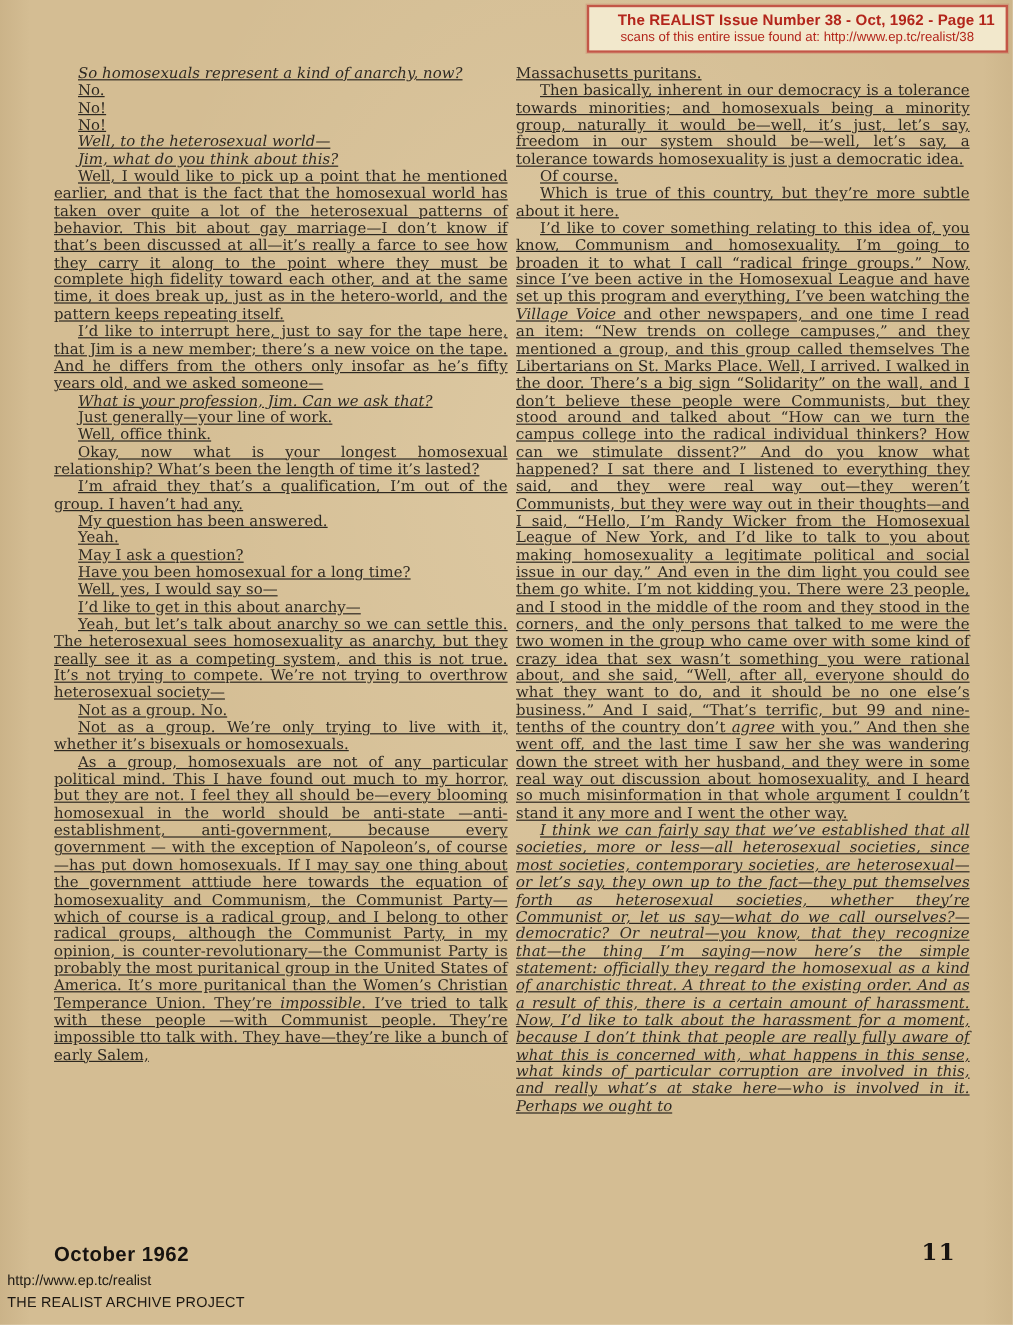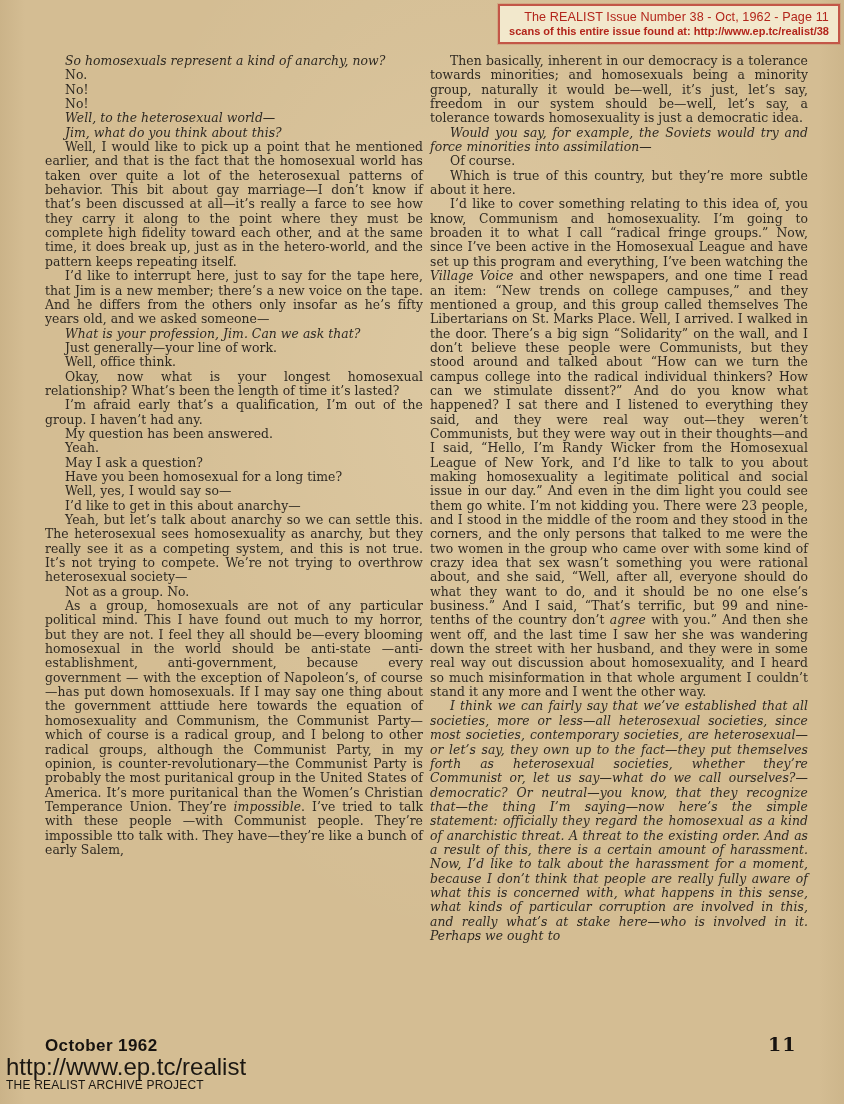--- a/index.html
+++ b/index.html
@@ -25,52 +25,52 @@
   .stamp{
     position:absolute; top:4px; right:4px;
     background:var(--stampbg);
     border:2px solid rgba(179,37,27,0.75);
     padding:4px 9px 5px 9px;
     text-align:center;
     font-family:"Liberation Sans", sans-serif;
     color:var(--red);
     box-shadow:0 0 0 1px rgba(179,37,27,0.15);
   }
-  .stamp .l1{font-size:12.6px;font-weight:400;white-space:nowrap;letter-spacing:0.1px;margin-left:15px;}
-  .stamp .l2{font-size:11px;font-weight:700;white-space:nowrap;margin-top:1px;}
+  .stamp .l1{font-size:12.6px;font-weight:700;white-space:nowrap;letter-spacing:0.1px;margin-left:15px;}
+  .stamp .l2{font-size:11px;font-weight:400;white-space:nowrap;margin-top:1px;}
   
   .col{
     position:absolute; top:54px; width:378px;
     font-size:12.4px; line-height:14.35px;
     text-align:justify;
     letter-spacing:0.05px;
   }
   .col-left{left:45px;}
   .col-right{left:430px;}
-  .col p{margin:0; text-indent:20px;}
+  .col p{margin:0; text-indent:20px;text-decoration:underline;}
   .col p.ni{text-indent:0;}
   .col p.it{font-style:italic;}
   
   .issue-date{
     position:absolute; left:45px; top:1036px;
     font-family:"Liberation Sans", sans-serif;
     font-weight:700; font-size:17px; letter-spacing:0.4px;
     color:var(--footer-ink);
   }
   .page-num{
     position:absolute; left:768px; top:1033px;
     font-weight:700; font-size:19px; letter-spacing:1px;
     color:var(--footer-ink);
   }
   .archive{
     position:absolute; left:6px; top:1056px;
     font-family:"Liberation Sans", sans-serif;
     color:#1b1712;
   }
-  .archive .url{font-size:24px; line-height:22px;}
+  .archive .url{font-size:12px; line-height:22px;}
   .archive .proj{font-size:12px; line-height:15px; letter-spacing:0.2px;}
 </style>
 </head>
 <body>
 
 <div class="page">
 
   <div class="stamp">
     <div class="l1">The REALIST Issue Number 38 - Oct, 1962 - Page 11</div>
     <div class="l2">scans of this entire issue found at: http://www.ep.tc/realist/38</div>
@@ -82,34 +82,35 @@
       <p>No!</p>
       <p>No!</p>
       <p class="it">Well, to the heterosexual world—</p>
       <p class="it">Jim, what do you think about this?</p>
       <p>Well, I would like to pick up a point that he mentioned earlier, and that is the fact that the homosexual world has taken over quite a lot of the heterosexual patterns of behavior. This bit about gay marriage—I don’t know if that’s been discussed at all—it’s really a farce to see how they carry it along to the point where they must be complete high fidelity toward each other, and at the same time, it does break up, just as in the hetero-world, and the pattern keeps repeating itself.</p>
       <p>I’d like to interrupt here, just to say for the tape here, that Jim is a new member; there’s a new voice on the tape. And he differs from the others only insofar as he’s fifty years old, and we asked someone—</p>
       <p class="it">What is your profession, Jim. Can we ask that?</p>
       <p>Just generally—your line of work.</p>
       <p>Well, office think.</p>
       <p>Okay, now what is your longest homosexual relationship? What’s been the length of time it’s lasted?</p>
-      <p>I’m afraid early that’s a qualification, I’m out of the group. I haven’t had any.</p>
+      <p>I’m afraid they that’s a qualification, I’m out of the group. I haven’t had any.</p>
       <p>My question has been answered.</p>
       <p>Yeah.</p>
       <p>May I ask a question?</p>
       <p>Have you been homosexual for a long time?</p>
       <p>Well, yes, I would say so—</p>
       <p>I’d like to get in this about anarchy—</p>
       <p>Yeah, but let’s talk about anarchy so we can settle this. The heterosexual sees homosexuality as anarchy, but they really see it as a competing system, and this is not true. It’s not trying to compete. We’re not trying to overthrow heterosexual society—</p>
       <p>Not as a group. No.</p>
+      <p>Not as a group. We’re only trying to live with it, whether it’s bisexuals or homosexuals.</p>
       <p>As a group, homosexuals are not of any particular political mind. This I have found out much to my horror, but they are not. I feel they all should be—every blooming homosexual in the world should be anti-state —anti-establishment, anti-government, because every government — with the exception of Napoleon’s, of course—has put down homosexuals. If I may say one thing about the government atttiude here towards the equation of homosexuality and Communism, the Communist Party—which of course is a radical group, and I belong to other radical groups, although the Communist Party, in my opinion, is counter-revolutionary—the Communist Party is probably the most puritanical group in the United States of America. It’s more puritanical than the Women’s Christian Temperance Union. They’re <i>impossible</i>. I’ve tried to talk with these people —with Communist people. They’re impossible tto talk with. They have—they’re like a bunch of early Salem,</p>
     </div>
   <div class="col col-right">
+      <p class="ni">Massachusetts puritans.</p>
       <p>Then basically, inherent in our democracy is a tolerance towards minorities; and homosexuals being a minority group, naturally it would be—well, it’s just, let’s say, freedom in our system should be—well, let’s say, a tolerance towards homosexuality is just a democratic idea.</p>
-      <p class="it">Would you say, for example, the Soviets would try and force minorities into assimilation—</p>
       <p>Of course.</p>
       <p>Which is true of this country, but they’re more subtle about it here.</p>
       <p>I’d like to cover something relating to this idea of, you know, Communism and homosexuality. I’m going to broaden it to what I call “radical fringe groups.” Now, since I’ve been active in the Homosexual League and have set up this program and everything, I’ve been watching the <i>Village Voice</i> and other newspapers, and one time I read an item: “New trends on college campuses,” and they mentioned a group, and this group called themselves The Libertarians on St. Marks Place. Well, I arrived. I walked in the door. There’s a big sign “Solidarity” on the wall, and I don’t believe these people were Communists, but they stood around and talked about “How can we turn the campus college into the radical individual thinkers? How can we stimulate dissent?” And do you know what happened? I sat there and I listened to everything they said, and they were real way out—they weren’t Communists, but they were way out in their thoughts—and I said, “Hello, I’m Randy Wicker from the Homosexual League of New York, and I’d like to talk to you about making homosexuality a legitimate political and social issue in our day.” And even in the dim light you could see them go white. I’m not kidding you. There were 23 people, and I stood in the middle of the room and they stood in the corners, and the only persons that talked to me were the two women in the group who came over with some kind of crazy idea that sex wasn’t something you were rational about, and she said, “Well, after all, everyone should do what they want to do, and it should be no one else’s business.” And I said, “That’s terrific, but 99 and nine-tenths of the country don’t <i>agree</i> with you.” And then she went off, and the last time I saw her she was wandering down the street with her husband, and they were in some real way out discussion about homosexuality, and I heard so much misinformation in that whole argument I couldn’t stand it any more and I went the other way.</p>
       <p class="it">I think we can fairly say that we’ve established that all societies, more or less—all heterosexual societies, since most societies, contemporary societies, are heterosexual—or let’s say, they own up to the fact—they put themselves forth as heterosexual societies, whether they’re Communist or, let us say—what do we call ourselves?—democratic? Or neutral—you know, that they recognize that—the thing I’m saying—now here’s the simple statement: officially they regard the homosexual as a kind of anarchistic threat. A threat to the existing order. And as a result of this, there is a certain amount of harassment. Now, I’d like to talk about the harassment for a moment, because I don’t think that people are really fully aware of what this is concerned with, what happens in this sense, what kinds of particular corruption are involved in this, and really what’s at stake here—who is involved in it. Perhaps we ought to</p>
     </div>
 
   <div class="issue-date">October 1962</div>
   <div class="page-num">11</div>
 
   <div class="archive">

